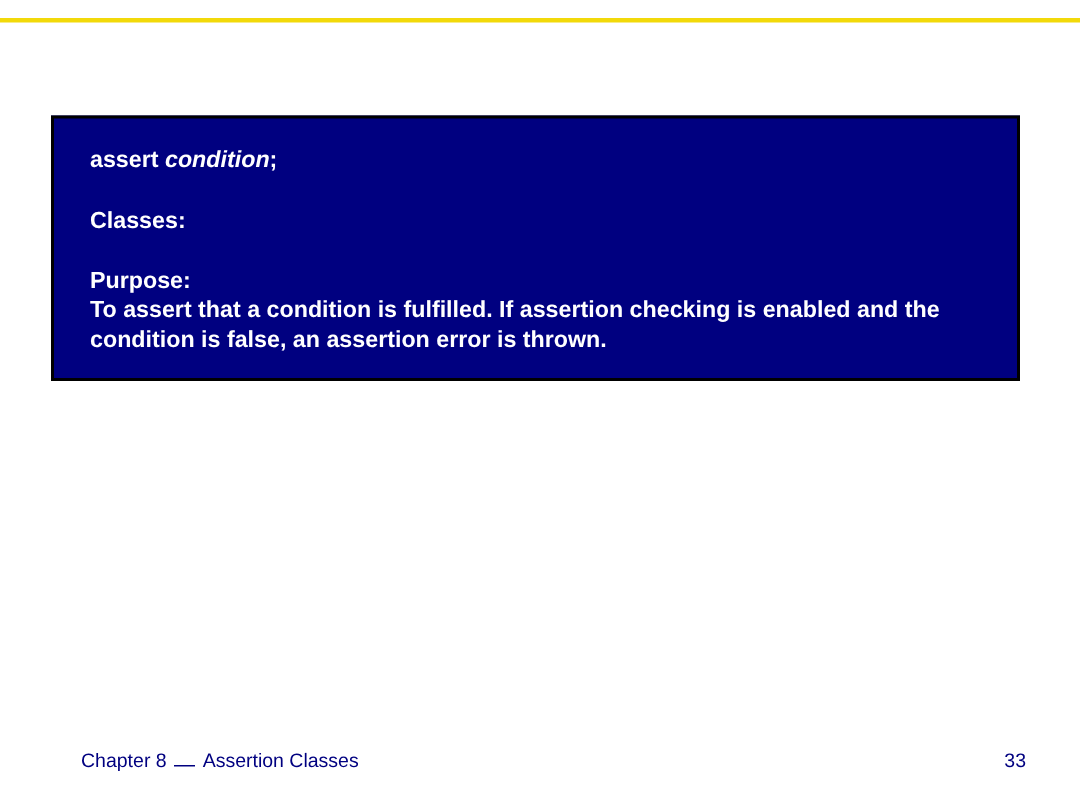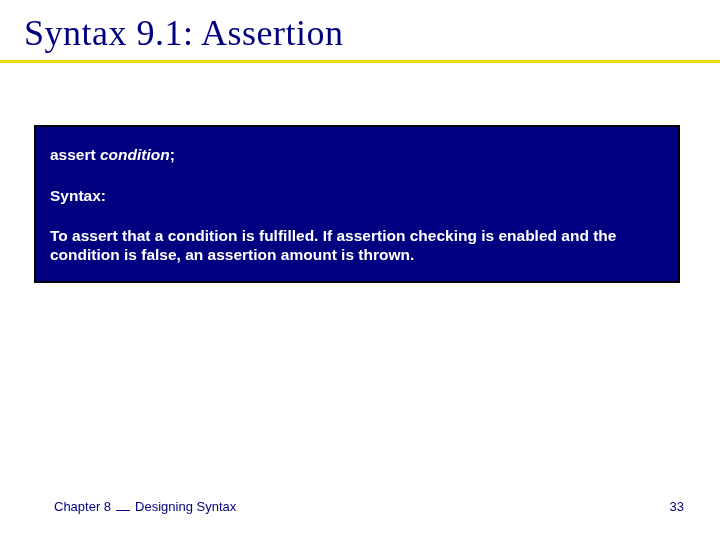--- a/index.html
+++ b/index.html
@@ -31,21 +31,21 @@
     margin-top: 0;
     margin-left: -24px;
     margin-right: -24px;
   }
   .content-box {
     margin-top: 62px;
     margin-left: 10px;
     margin-right: 16px;
     background: #000080;
     border: 2px solid #000000;
-    padding: 18px 14px 16px 14px;
+    padding: 18px 14px 16px 24px;
     color: #ffffff;
     font-size: 15.5px;
     line-height: 1.25;
   }
   .content-box .syntax-line {
     margin-bottom: 22px;
   }
   .content-box .example-block {
     margin-bottom: 20px;
   }
@@ -78,41 +78,41 @@
     position: relative;
     top: -3px;
     margin: 0 1px;
   }
 </style>
 </head>
 <body>
 
 <div class="slide">
 
-  <h1 class="title">Syntax 9.1: Assertion</h1>
   <div class="underline"></div>
 
   <div class="content-box">
 
     <div class="syntax-line bold">
       <span>assert </span><span class="italic">condition</span><span>;</span>
     </div>
 
     <div class="example-block bold">
-      <div>Syntax:</div>
+      <div>Classes:</div>
     </div>
 
     <div class="purpose-block bold">
-      <div>To assert that a condition is fulfilled. If assertion checking is enabled and the condition is false, an assertion amount is thrown.</div>
+      <div>Purpose:</div>
+      <div>To assert that a condition is fulfilled. If assertion checking is enabled and the condition is false, an assertion error is thrown.</div>
     </div>
 
   </div>
 
   <div class="footer">
     <span class="footer-left">
       <span>Chapter 8</span>
       <span class="emdash"></span>
-      <span>Designing Syntax</span>
+      <span>Assertion Classes</span>
     </span>
     <span>33</span>
   </div>
 
 </div>
 
 </body></html>

